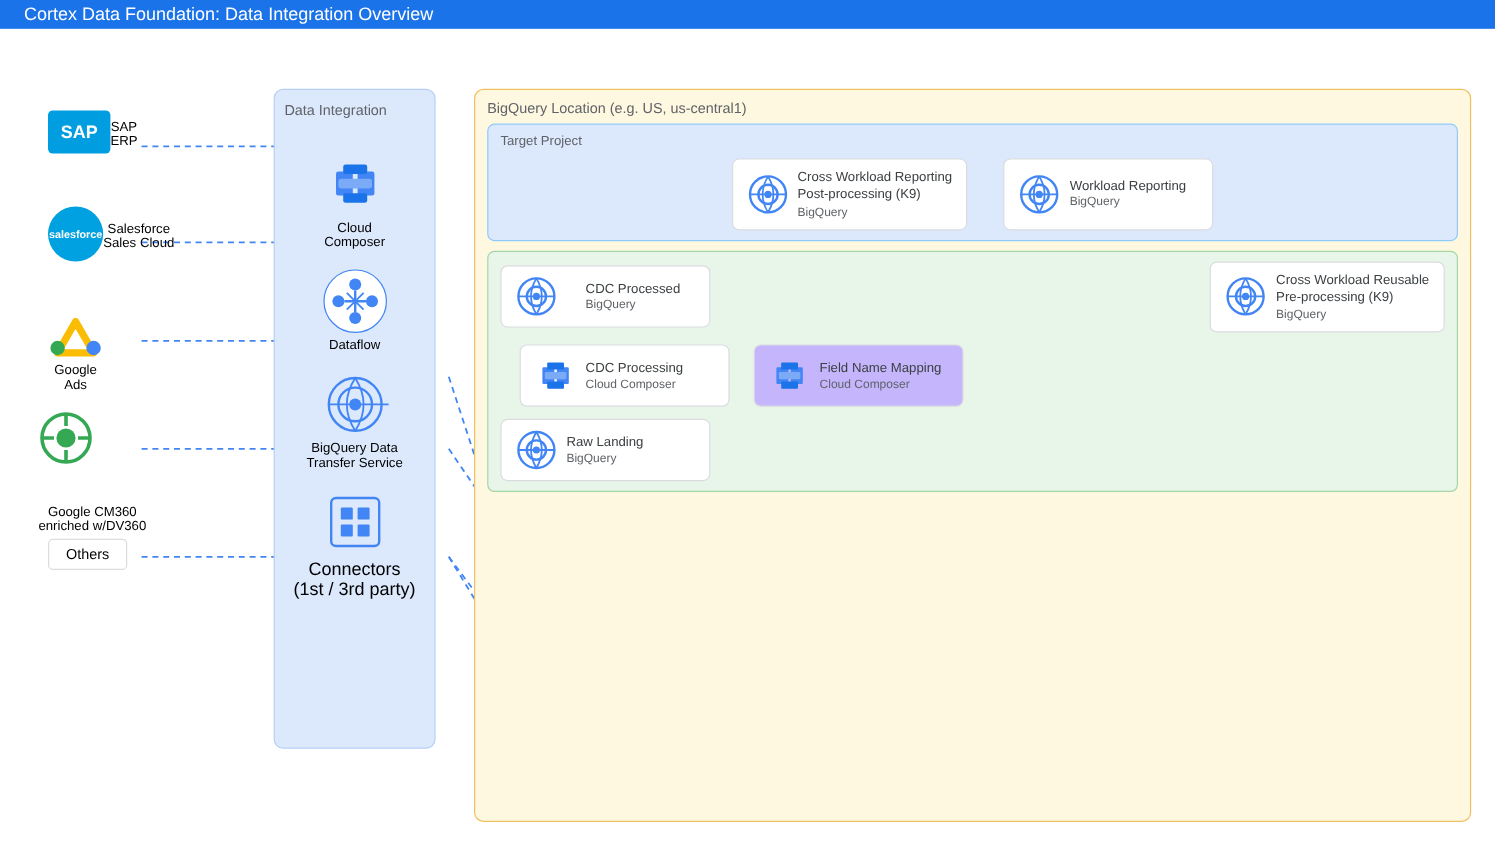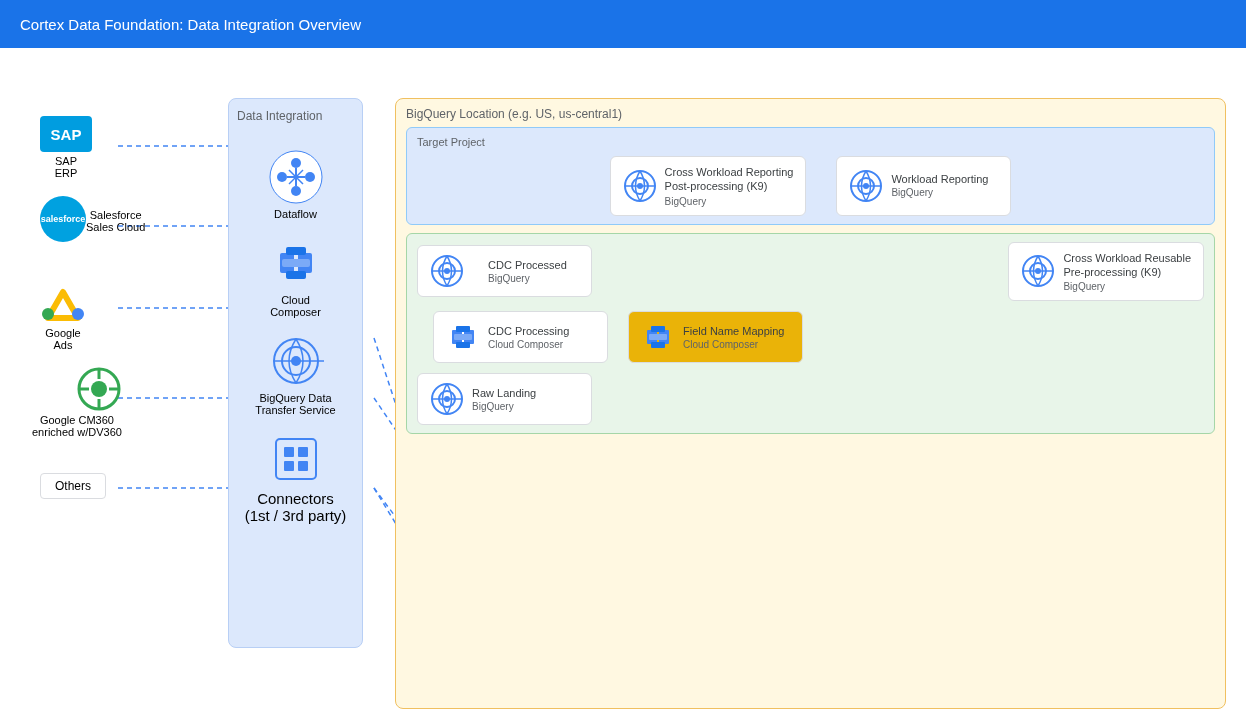--- a/index.html
+++ b/index.html
@@ -4,21 +4,21 @@
   <style>
     * { box-sizing: border-box; margin: 0; padding: 0; }
     body { font-family: 'Google Sans', Arial, sans-serif; background: #fff; width: 1246px; height: 721px; overflow: hidden; }
 
     .header {
       background: #1a73e8;
       color: white;
       padding: 10px 20px;
       font-size: 15px;
       font-weight: 500;
-      height: 48px;
+      height: 24px;
       display: flex;
       align-items: center;
     }
 
     .main-content {
       display: flex;
       padding: 10px;
       height: 681px;
       position: relative;
     }
@@ -91,86 +91,86 @@
       <line x1="1010" y1="145" x2="915" y2="145" stroke="#4285f4" stroke-width="1.5"></line>
       <polygon points="915,140 915,150 905,145" fill="#4285f4"></polygon>
 
       <line x1="960" y1="388" x2="910" y2="235" stroke="#4285f4" stroke-width="1.5"></line>
       <polygon points="905,237 915,233 910,227" fill="#4285f4"></polygon>
 
       <line x1="690" y1="388" x2="940" y2="410" stroke="#4285f4" stroke-width="1.5" stroke-dasharray="5,4"></line>
 
     </svg>
 
-    <div class="pos-abs" style="left:30px;top:58px;display:flex;flex-direction:column;align-items:center;">
+    <div class="pos-abs" style="left:30px;top:58px;display:flex;flex-direction:row;align-items:center;">
       <div style="width:52px;height:36px;background:#009de0;border-radius:4px;display:flex;align-items:center;justify-content:center;color:white;font-weight:bold;font-size:15px;">SAP</div>
       <div style="font-size:11px;text-align:center;margin-top:3px;">SAP<br>ERP</div>
     </div>
 
     <div class="pos-abs" style="left:30px;top:138px;display:flex;flex-direction:row;align-items:center;">
       <div style="width:46px;height:46px;background:#00a1e0;border-radius:50%;display:flex;align-items:center;justify-content:center;color:white;font-size:9px;font-weight:bold;">salesforce</div>
       <div style="font-size:11px;text-align:center;margin-top:3px;">Salesforce<br>Sales Cloud</div>
     </div>
 
     <div class="pos-abs" style="left:30px;top:222px;display:flex;flex-direction:column;align-items:center;">
       <svg width="46" height="46" viewBox="0 0 46 46">
         <polygon points="8,38 23,12 38,38" fill="none" stroke="#fbbc04" stroke-width="6" stroke-linejoin="round"></polygon>
         <circle cx="38" cy="34" r="6" fill="#4285f4"></circle>
         <circle cx="8" cy="34" r="6" fill="#34a853"></circle>
       </svg>
       <div style="font-size:11px;text-align:center;margin-top:1px;">Google<br>Ads</div>
     </div>
 
-    <div class="pos-abs" style="left:22px;top:308px;display:flex;flex-direction:column;align-items:flex-end;">
+    <div class="pos-abs" style="left:22px;top:308px;display:flex;flex-direction:column;align-items:flex-start;gap:31px;">
       <svg width="46" height="46" viewBox="0 0 46 46">
         <circle cx="23" cy="23" r="20" fill="none" stroke="#34a853" stroke-width="3"></circle>
         <circle cx="23" cy="23" r="8" fill="#34a853"></circle>
         <line x1="23" y1="3" x2="23" y2="13" stroke="#34a853" stroke-width="3"></line>
         <line x1="23" y1="33" x2="23" y2="43" stroke="#34a853" stroke-width="3"></line>
         <line x1="3" y1="23" x2="13" y2="23" stroke="#34a853" stroke-width="3"></line>
         <line x1="33" y1="23" x2="43" y2="23" stroke="#34a853" stroke-width="3"></line>
       </svg>
       <div style="font-size:11px;text-align:center;margin-top:2px;">Google CM360<br>enriched w/DV360</div>
     </div>
 
     <div class="pos-abs" style="left:30px;top:415px;display:flex;flex-direction:column;align-items:center;">
       <div style="border:1px solid #dadce0;border-radius:4px;padding:5px 14px;font-size:12px;background:white;">Others</div>
     </div>
 
     <div class="pos-abs" style="left:218px;top:40px;width:135px;height:550px;background:#dce8fc;border:1.5px solid #b8cff5;border-radius:8px;padding:10px 8px;">
       <div style="font-size:12px;color:#5f6368;text-align:left;margin-bottom:26px;">Data Integration</div>
+
+      <div style="display:flex;flex-direction:column;align-items:center;margin-bottom:15px;">
+        <svg width="56" height="56" viewBox="0 0 56 56">
+          <rect x="12" y="18" width="14" height="20" rx="2" fill="#4285f4"></rect>
+          <rect x="30" y="18" width="14" height="20" rx="2" fill="#4285f4"></rect>
+          <rect x="18" y="12" width="20" height="8" rx="2" fill="#1a73e8"></rect>
+          <rect x="18" y="36" width="20" height="8" rx="2" fill="#1a73e8"></rect>
+          <rect x="14" y="24" width="28" height="8" rx="2" fill="#7baaf7"></rect>
+        </svg>
+        <div style="font-size:11px;font-weight:500;text-align:center;margin-top:3px;">Cloud<br>Composer</div>
+      </div>
 
       <div style="display:flex;flex-direction:column;align-items:center;margin-bottom:15px;">
         <svg width="56" height="56" viewBox="0 0 56 56">
           <circle cx="28" cy="28" r="26" fill="white" stroke="#4285f4" stroke-width="1"></circle>
           <circle cx="28" cy="14" r="5" fill="#4285f4"></circle>
           <circle cx="28" cy="42" r="5" fill="#4285f4"></circle>
           <circle cx="14" cy="28" r="5" fill="#4285f4"></circle>
           <circle cx="42" cy="28" r="5" fill="#4285f4"></circle>
           <line x1="28" y1="19" x2="28" y2="37" stroke="#4285f4" stroke-width="2"></line>
           <line x1="19" y1="28" x2="37" y2="28" stroke="#4285f4" stroke-width="2"></line>
           <line x1="21" y1="21" x2="35" y2="35" stroke="#4285f4" stroke-width="1.5"></line>
           <line x1="35" y1="21" x2="21" y2="35" stroke="#4285f4" stroke-width="1.5"></line>
         </svg>
         <div style="font-size:11px;font-weight:500;text-align:center;margin-top:3px;">Dataflow</div>
       </div>
 
       <div style="display:flex;flex-direction:column;align-items:center;margin-bottom:15px;">
         <svg width="56" height="56" viewBox="0 0 56 56">
-          <rect x="12" y="18" width="14" height="20" rx="2" fill="#4285f4"></rect>
-          <rect x="30" y="18" width="14" height="20" rx="2" fill="#4285f4"></rect>
-          <rect x="18" y="12" width="20" height="8" rx="2" fill="#1a73e8"></rect>
-          <rect x="18" y="36" width="20" height="8" rx="2" fill="#1a73e8"></rect>
-          <rect x="14" y="24" width="28" height="8" rx="2" fill="#7baaf7"></rect>
-        </svg>
-        <div style="font-size:11px;font-weight:500;text-align:center;margin-top:3px;">Cloud<br>Composer</div>
-      </div>
-
-      <div style="display:flex;flex-direction:column;align-items:center;margin-bottom:15px;">
-        <svg width="56" height="56" viewBox="0 0 56 56">
           <circle cx="28" cy="28" r="22" fill="none" stroke="#4285f4" stroke-width="2"></circle>
           <circle cx="28" cy="28" r="14" fill="none" stroke="#4285f4" stroke-width="2"></circle>
           <circle cx="28" cy="28" r="5" fill="#4285f4"></circle>
           <line x1="6" y1="28" x2="56" y2="28" stroke="#4285f4" stroke-width="1.5"></line>
           <path d="M28,6 Q42,28 28,50" fill="none" stroke="#4285f4" stroke-width="1.5"></path>
           <path d="M28,6 Q14,28 28,50" fill="none" stroke="#4285f4" stroke-width="1.5"></path>
         </svg>
         <div style="font-size:11px;font-weight:500;text-align:center;margin-top:3px;">BigQuery Data<br>Transfer Service</div>
       </div>
 
@@ -272,21 +272,21 @@
               <rect x="10" y="6" width="14" height="6" rx="1" fill="#1a73e8"></rect>
               <rect x="10" y="22" width="14" height="6" rx="1" fill="#1a73e8"></rect>
               <rect x="8" y="14" width="18" height="6" rx="1" fill="#7baaf7"></rect>
             </svg>
             <div>
               <div style="font-size:11px;font-weight:500;color:#3c4043;">CDC Processing</div>
               <div style="font-size:10px;color:#5f6368;margin-top:2px;">Cloud Composer</div>
             </div>
           </div>
 
-          <div style="background:#eab308;border:1px solid #dadce0;border-radius:6px;padding:8px 12px;display:flex;align-items:center;gap:8px;min-width:175px;">
+          <div style="background:#c4b5fd;border:1px solid #dadce0;border-radius:6px;padding:8px 12px;display:flex;align-items:center;gap:8px;min-width:175px;">
             <svg width="34" height="34" viewBox="0 0 34 34">
               <rect x="6" y="10" width="10" height="14" rx="1" fill="#4285f4"></rect>
               <rect x="18" y="10" width="10" height="14" rx="1" fill="#4285f4"></rect>
               <rect x="10" y="6" width="14" height="6" rx="1" fill="#1a73e8"></rect>
               <rect x="10" y="22" width="14" height="6" rx="1" fill="#1a73e8"></rect>
               <rect x="8" y="14" width="18" height="6" rx="1" fill="#7baaf7"></rect>
             </svg>
             <div>
               <div style="font-size:11px;font-weight:500;color:#3c4043;">Field Name Mapping</div>
               <div style="font-size:10px;color:#5f6368;margin-top:2px;">Cloud Composer</div>

